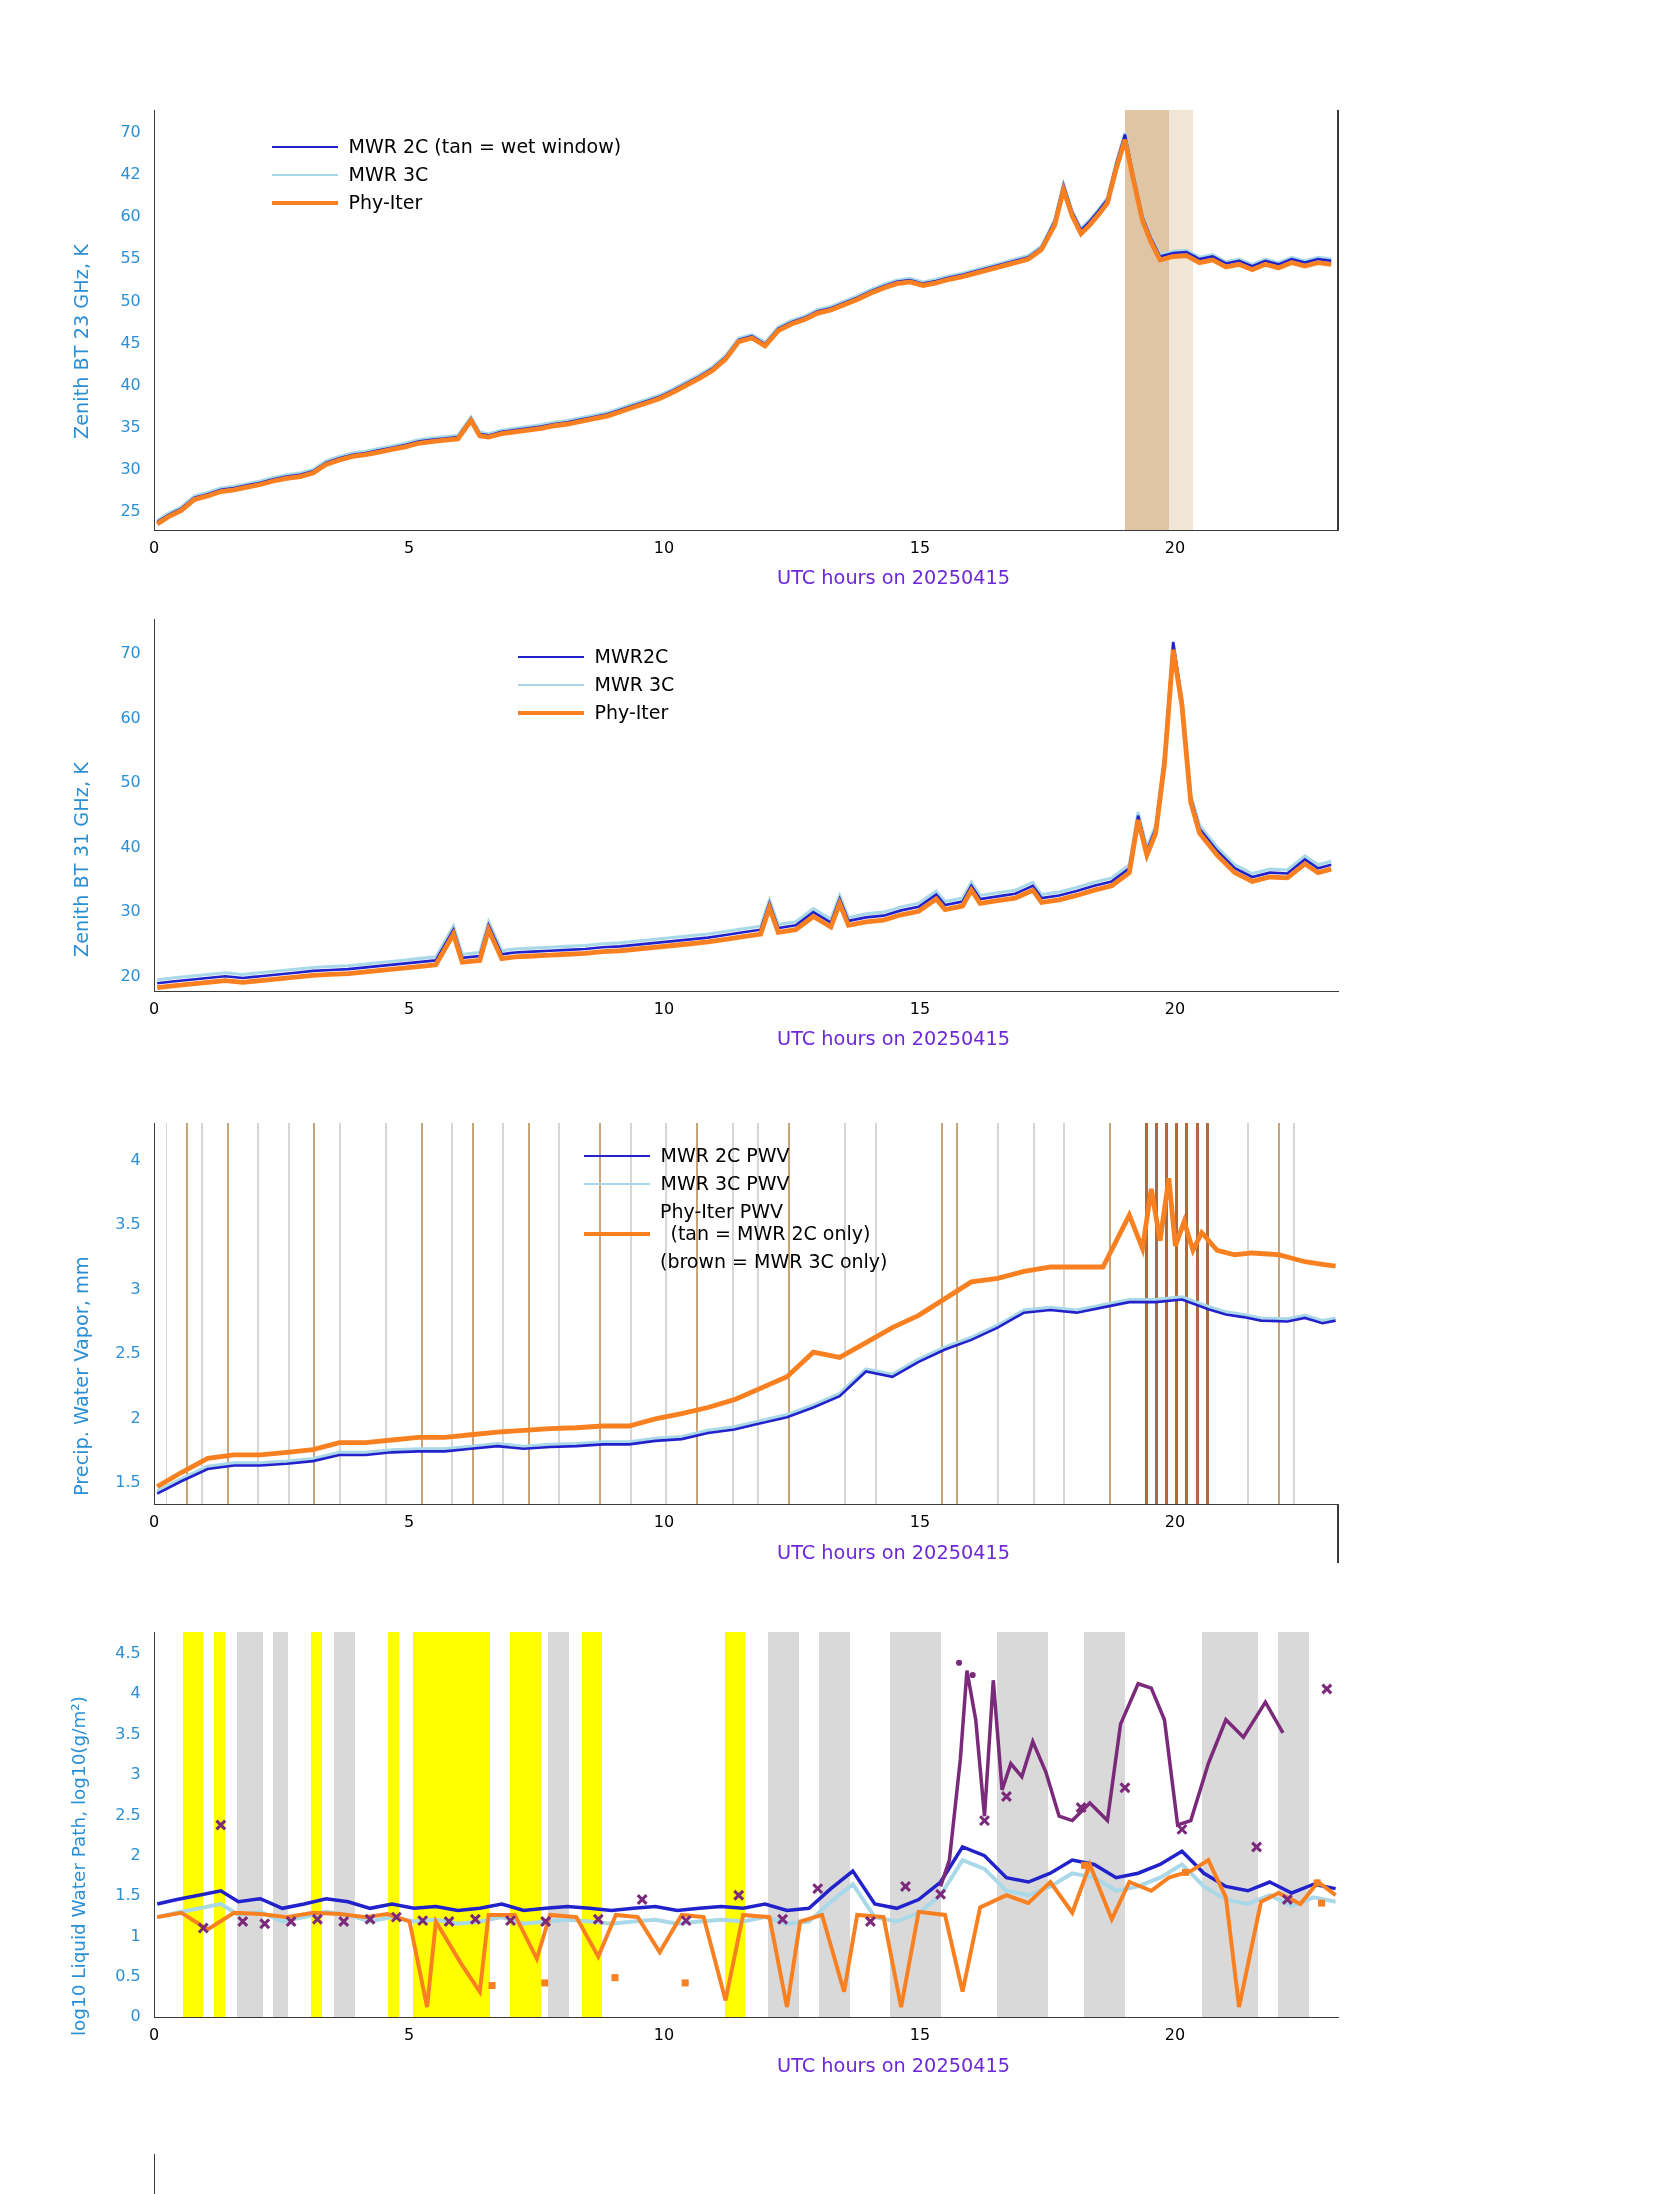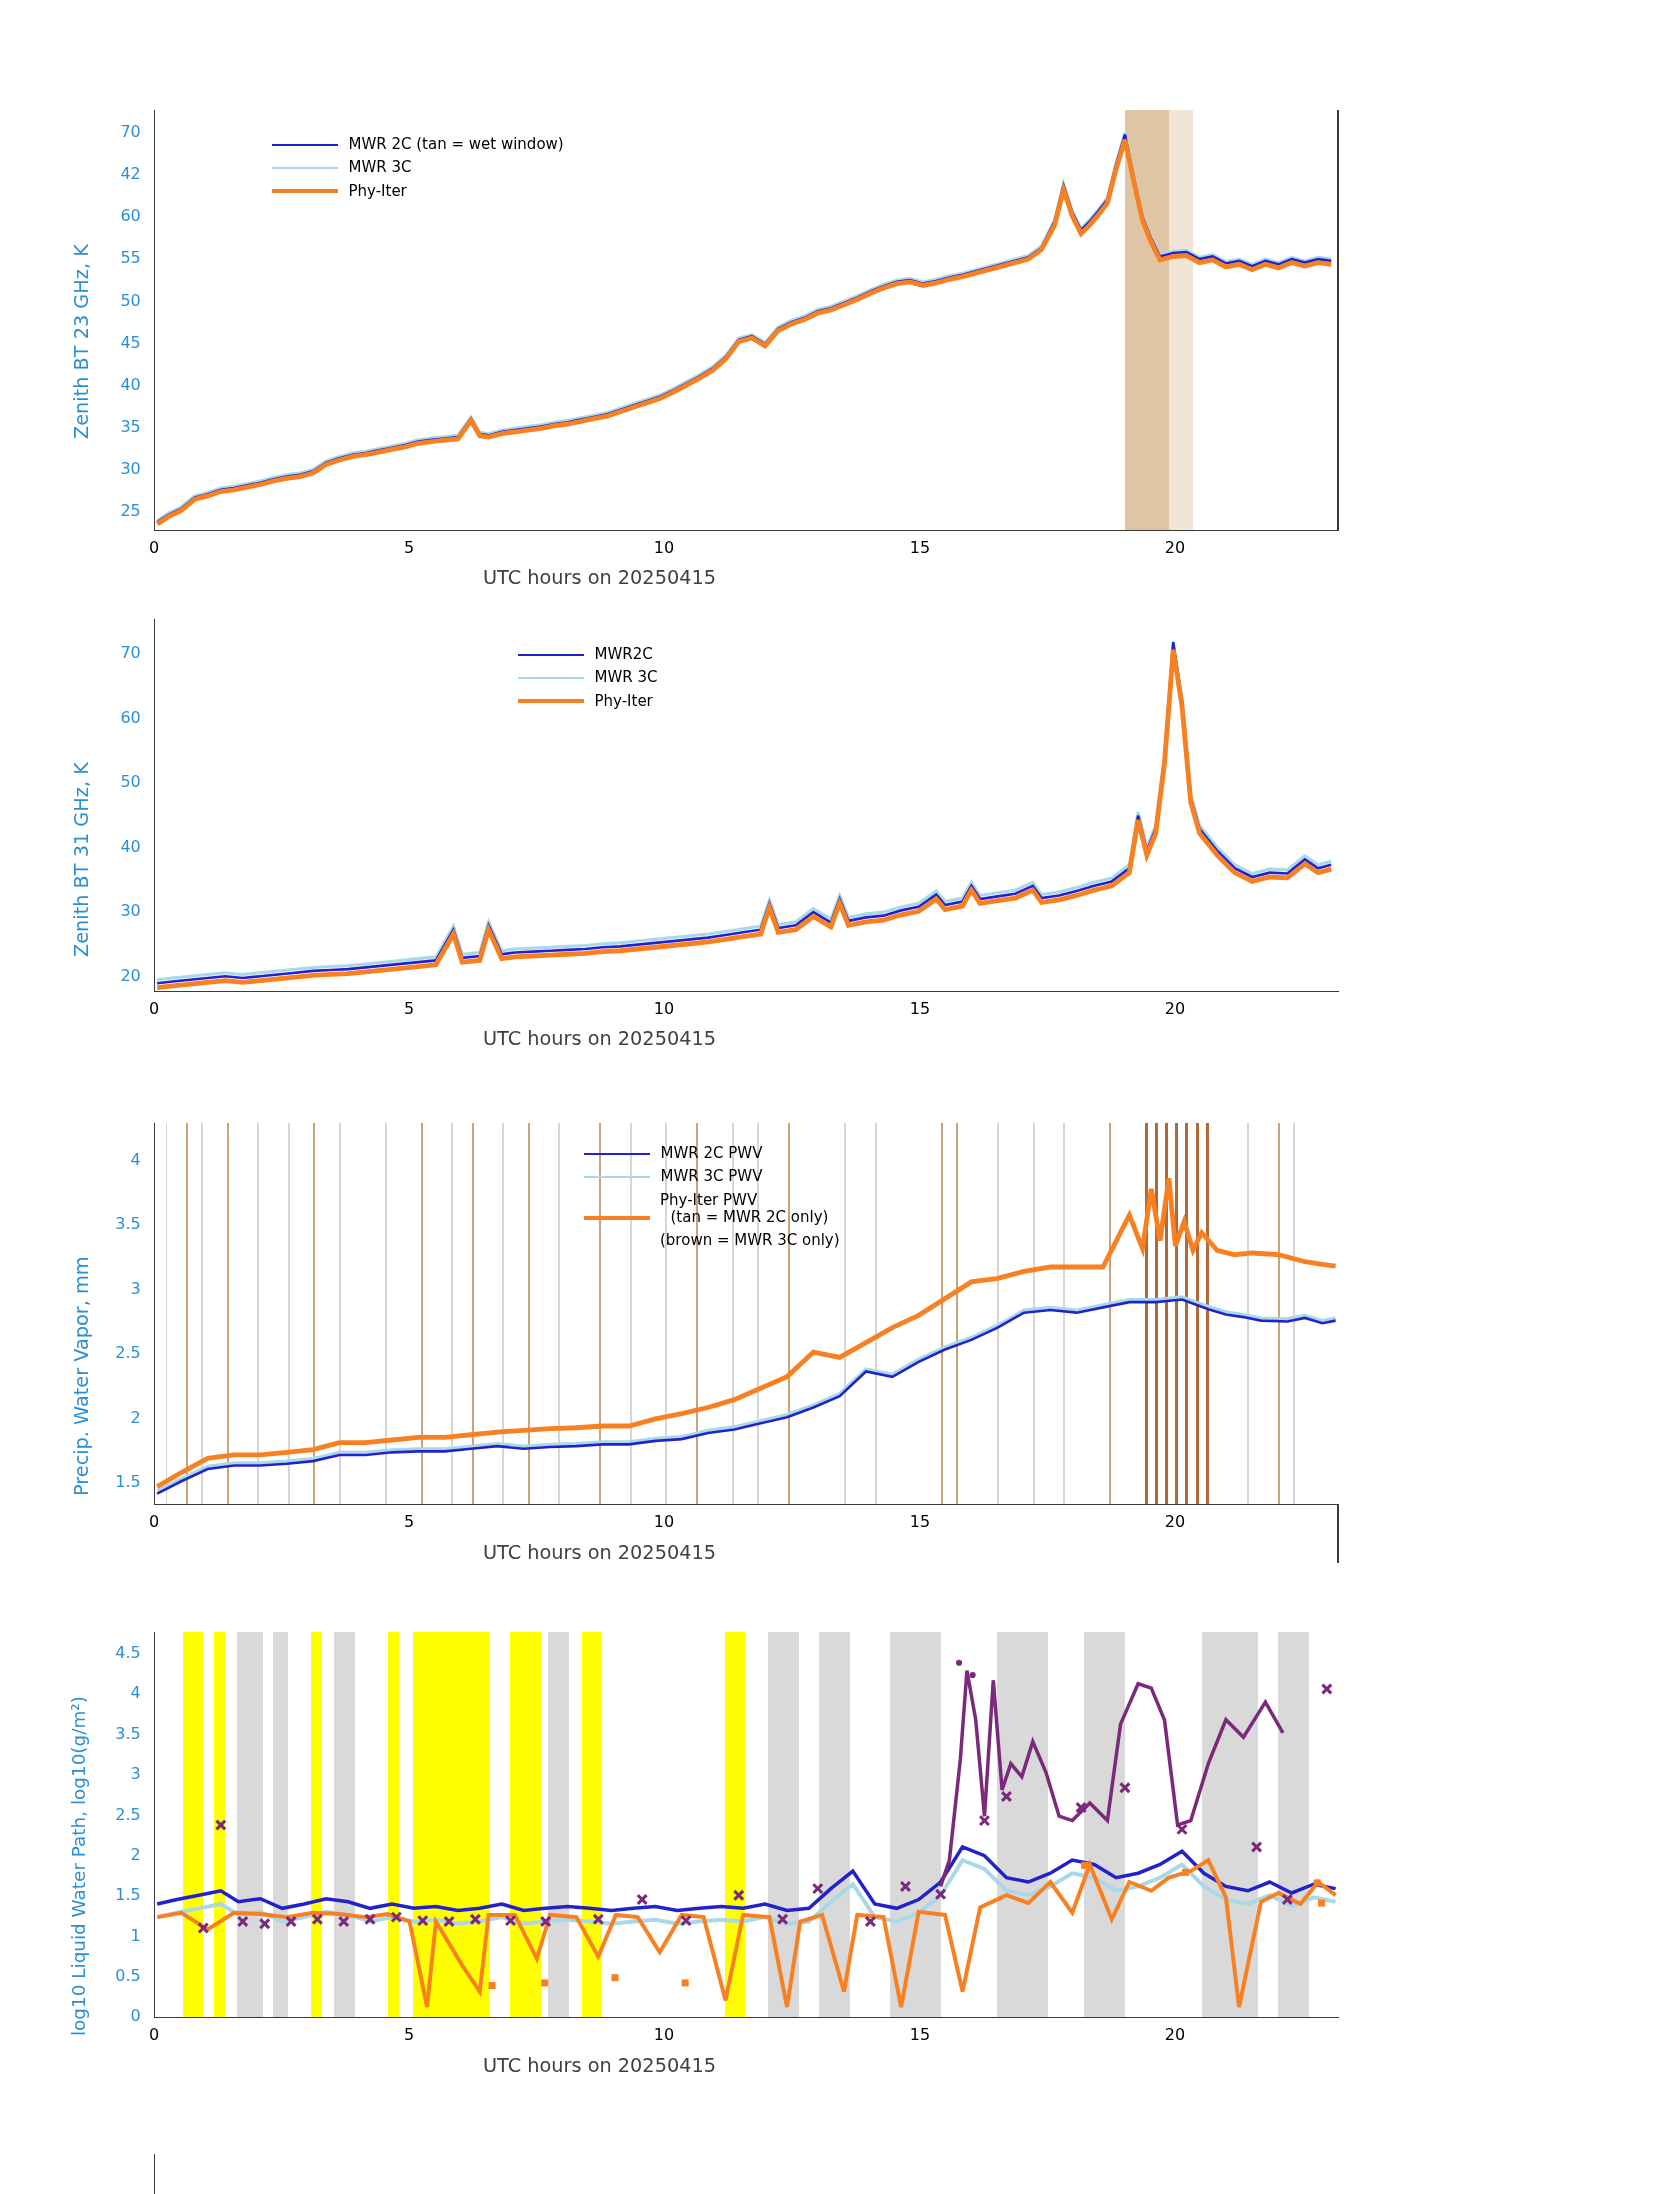--- a/index.html
+++ b/index.html
@@ -42,43 +42,43 @@
     position: absolute;
     transform-origin: 0 0;
     transform: rotate(-90deg);
     color: #2b8fd6;
     font-size: 17.6px;
     white-space: nowrap;
     letter-spacing: 0px;
   }
   .xlabel {
     position: absolute;
-    color: #404040;
+    color: #6d28d9;
     font-size: 17.6px;
-    text-align: left;
+    text-align: right;
     white-space: nowrap;
   }
   .ytick {
     position: absolute;
     right: 0;
     text-align: right;
     color: #2b8fd6;
     font-size: 16px;
     white-space: nowrap;
   }
   .xtick {
     position: absolute;
     text-align: center;
     color: #000000;
     font-size: 16px;
     white-space: nowrap;
   }
   .legend {
     position: absolute;
-    font-size: 15px;
+    font-size: 19px;
     color: #000000;
     line-height: 1.15;
   }
   .legend-row {
     display: flex;
     align-items: center;
     margin-bottom: 6.1px;
     white-space: nowrap;
   }
   .legend-swatch {

